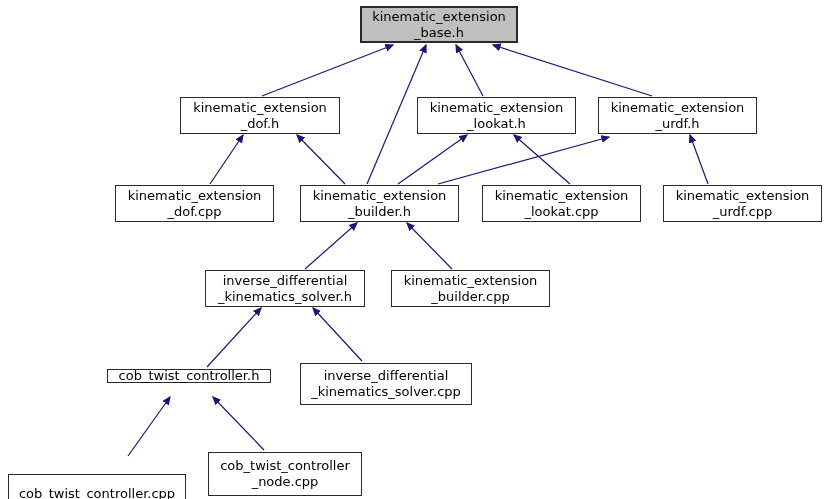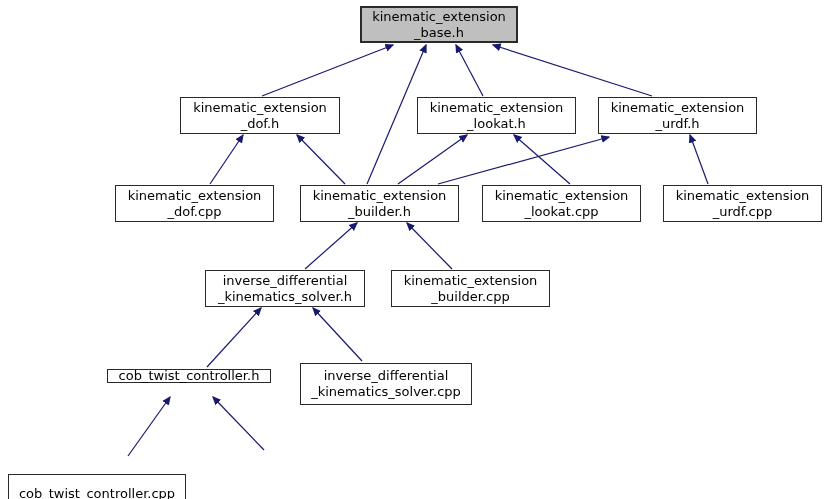--- a/index.html
+++ b/index.html
@@ -109,14 +109,18 @@
 
   <div class="node" style="left:300px;top:363px;width:172px;height:42px">
     <span class="node-label">inverse_differential
 _kinematics_solver.cpp</span>
   </div>
 
   <div class="node" style="left:8px;top:474px;width:178px;height:40px">
     <span class="node-label">cob_twist_controller.cpp</span>
   </div>
 
+  <div class="node" style="left:208px;top:452px;width:154px;height:44px">
+    <span class="node-label">cob_twist_controller
+_node.cpp</span>
+  </div>
 
 </div>
 
 </body></html>

